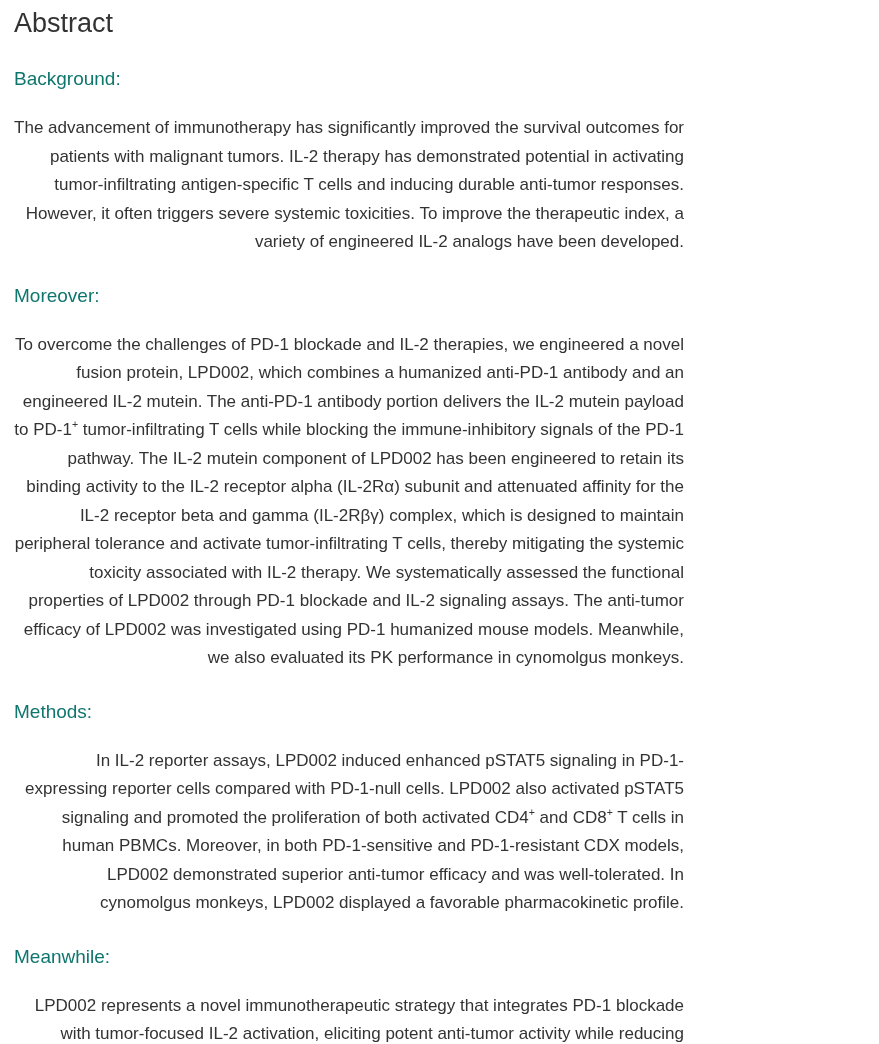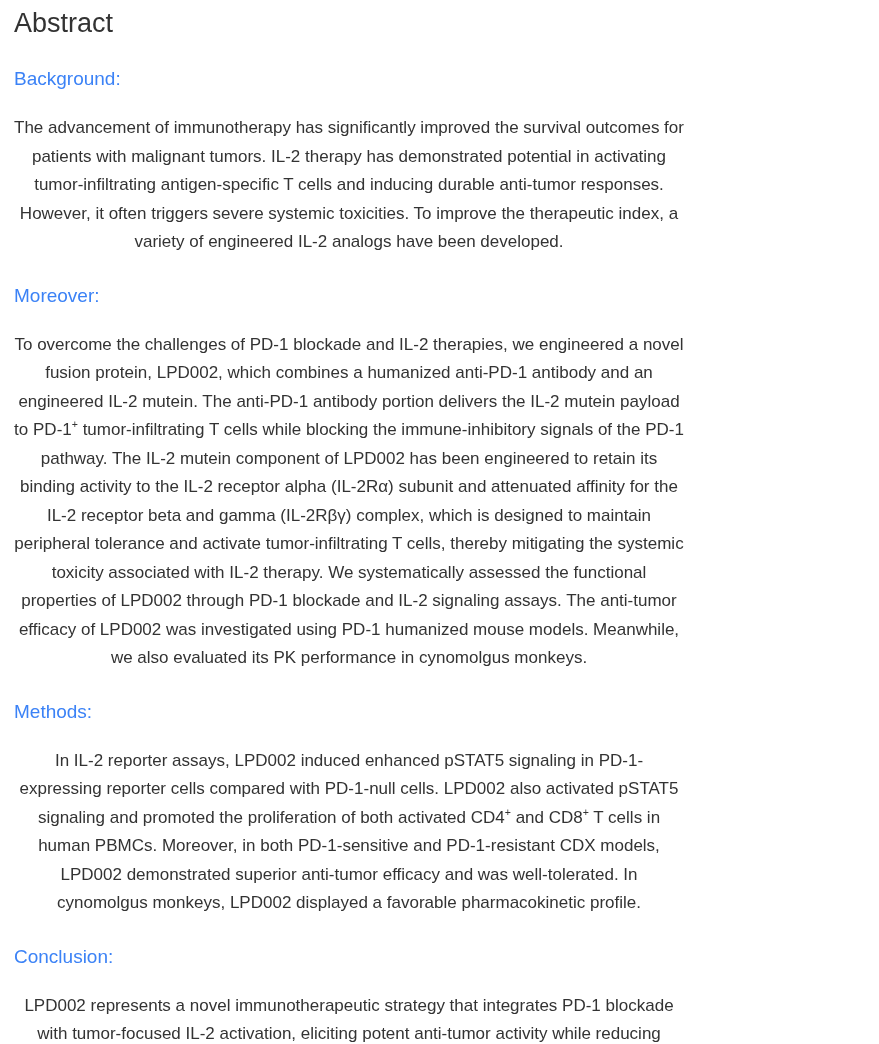--- a/index.html
+++ b/index.html
@@ -21,29 +21,29 @@
     font-weight: 400;
     line-height: 34px;
     margin: 0;
     color: #333333;
   }
   .section-heading {
     font-size: 19px;
     font-weight: 400;
     line-height: 24px;
     margin: 27px 0 0 0;
-    color: #3b82f6;
+    color: #0f766e;
   }
   .paragraph {
     font-size: 17px;
     line-height: 28.5px;
     margin: 23px 0 0 0;
     max-width: 851px;
     color: #333333;
-    text-align: center;
+    text-align: right;
   }
   .paragraph sup {
     font-size: 62%;
     line-height: 0;
     vertical-align: super;
   }
 </style>
 </head>
 <body>
 
@@ -59,17 +59,17 @@
     <h2 class="section-heading">Moreover:</h2>
   <p class="paragraph">To overcome the challenges of PD-1 blockade and IL-2 therapies, we engineered a novel fusion protein, LPD002, which combines a humanized anti-PD-1 antibody and an engineered IL-2 mutein. The anti-PD-1 antibody portion delivers the IL-2 mutein payload to PD-1<sup>+</sup> tumor-infiltrating T cells while blocking the immune-inhibitory signals of the PD-1 pathway. The IL-2 mutein component of LPD002 has been engineered to retain its binding activity to the IL-2 receptor alpha (IL-2Rα) subunit and attenuated affinity for the IL-2 receptor beta and gamma (IL-2Rβγ) complex, which is designed to maintain peripheral tolerance and activate tumor-infiltrating T cells, thereby mitigating the systemic toxicity associated with IL-2 therapy. We systematically assessed the functional properties of LPD002 through PD-1 blockade and IL-2 signaling assays. The anti-tumor efficacy of LPD002 was investigated using PD-1 humanized mouse models. Meanwhile, we also evaluated its PK performance in cynomolgus monkeys.</p>
       </section>
 
   <section class="section">
     <h2 class="section-heading">Methods:</h2>
   <p class="paragraph">In IL-2 reporter assays, LPD002 induced enhanced pSTAT5 signaling in PD-1-expressing reporter cells compared with PD-1-null cells. LPD002 also activated pSTAT5 signaling and promoted the proliferation of both activated CD4<sup>+</sup> and CD8<sup>+</sup> T cells in human PBMCs. Moreover, in both PD-1-sensitive and PD-1-resistant CDX models, LPD002 demonstrated superior anti-tumor efficacy and was well-tolerated. In cynomolgus monkeys, LPD002 displayed a favorable pharmacokinetic profile.</p>
       </section>
 
   <section class="section">
-    <h2 class="section-heading">Conclusion:</h2>
+    <h2 class="section-heading">Meanwhile:</h2>
   <p class="paragraph">LPD002 represents a novel immunotherapeutic strategy that integrates PD-1 blockade with tumor-focused IL-2 activation, eliciting potent anti-tumor activity while reducing systemic toxicity. These preclinical findings demonstrate that LPD002 is a promising therapeutic candidate for solid tumors and warrants further clinical investigation.</p>
       </section>
 </div>
 </div>
 
 </body></html>

